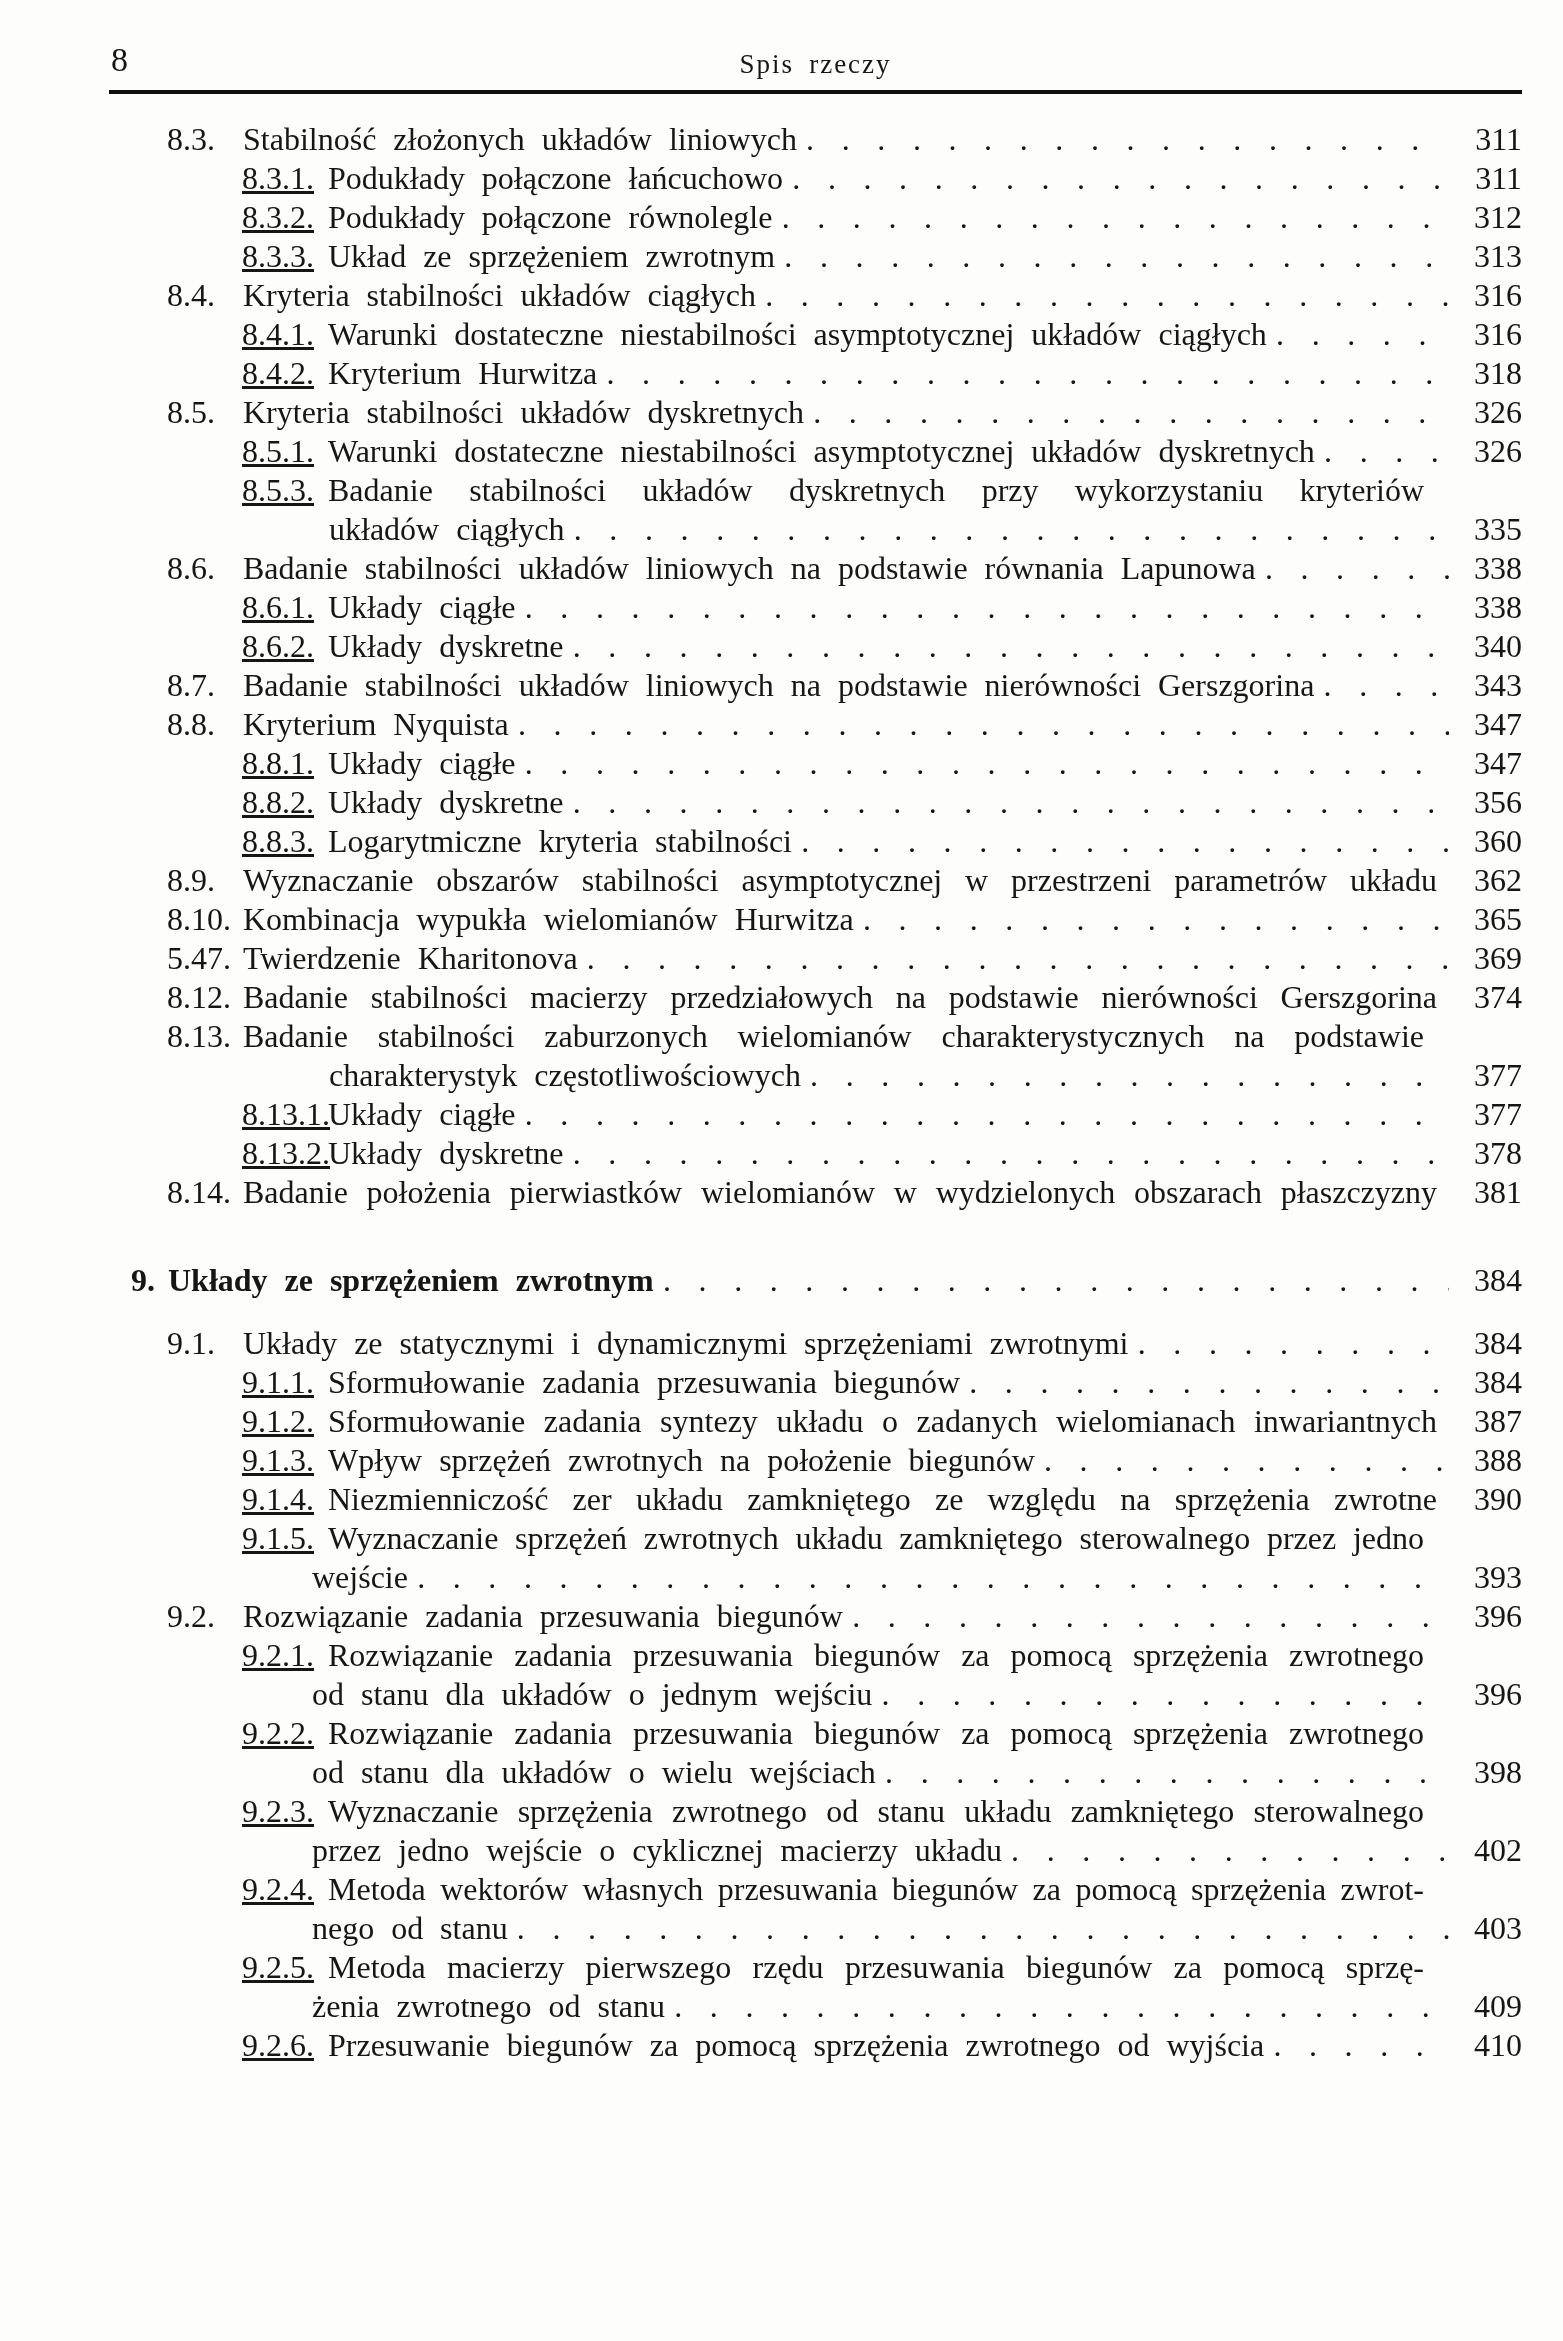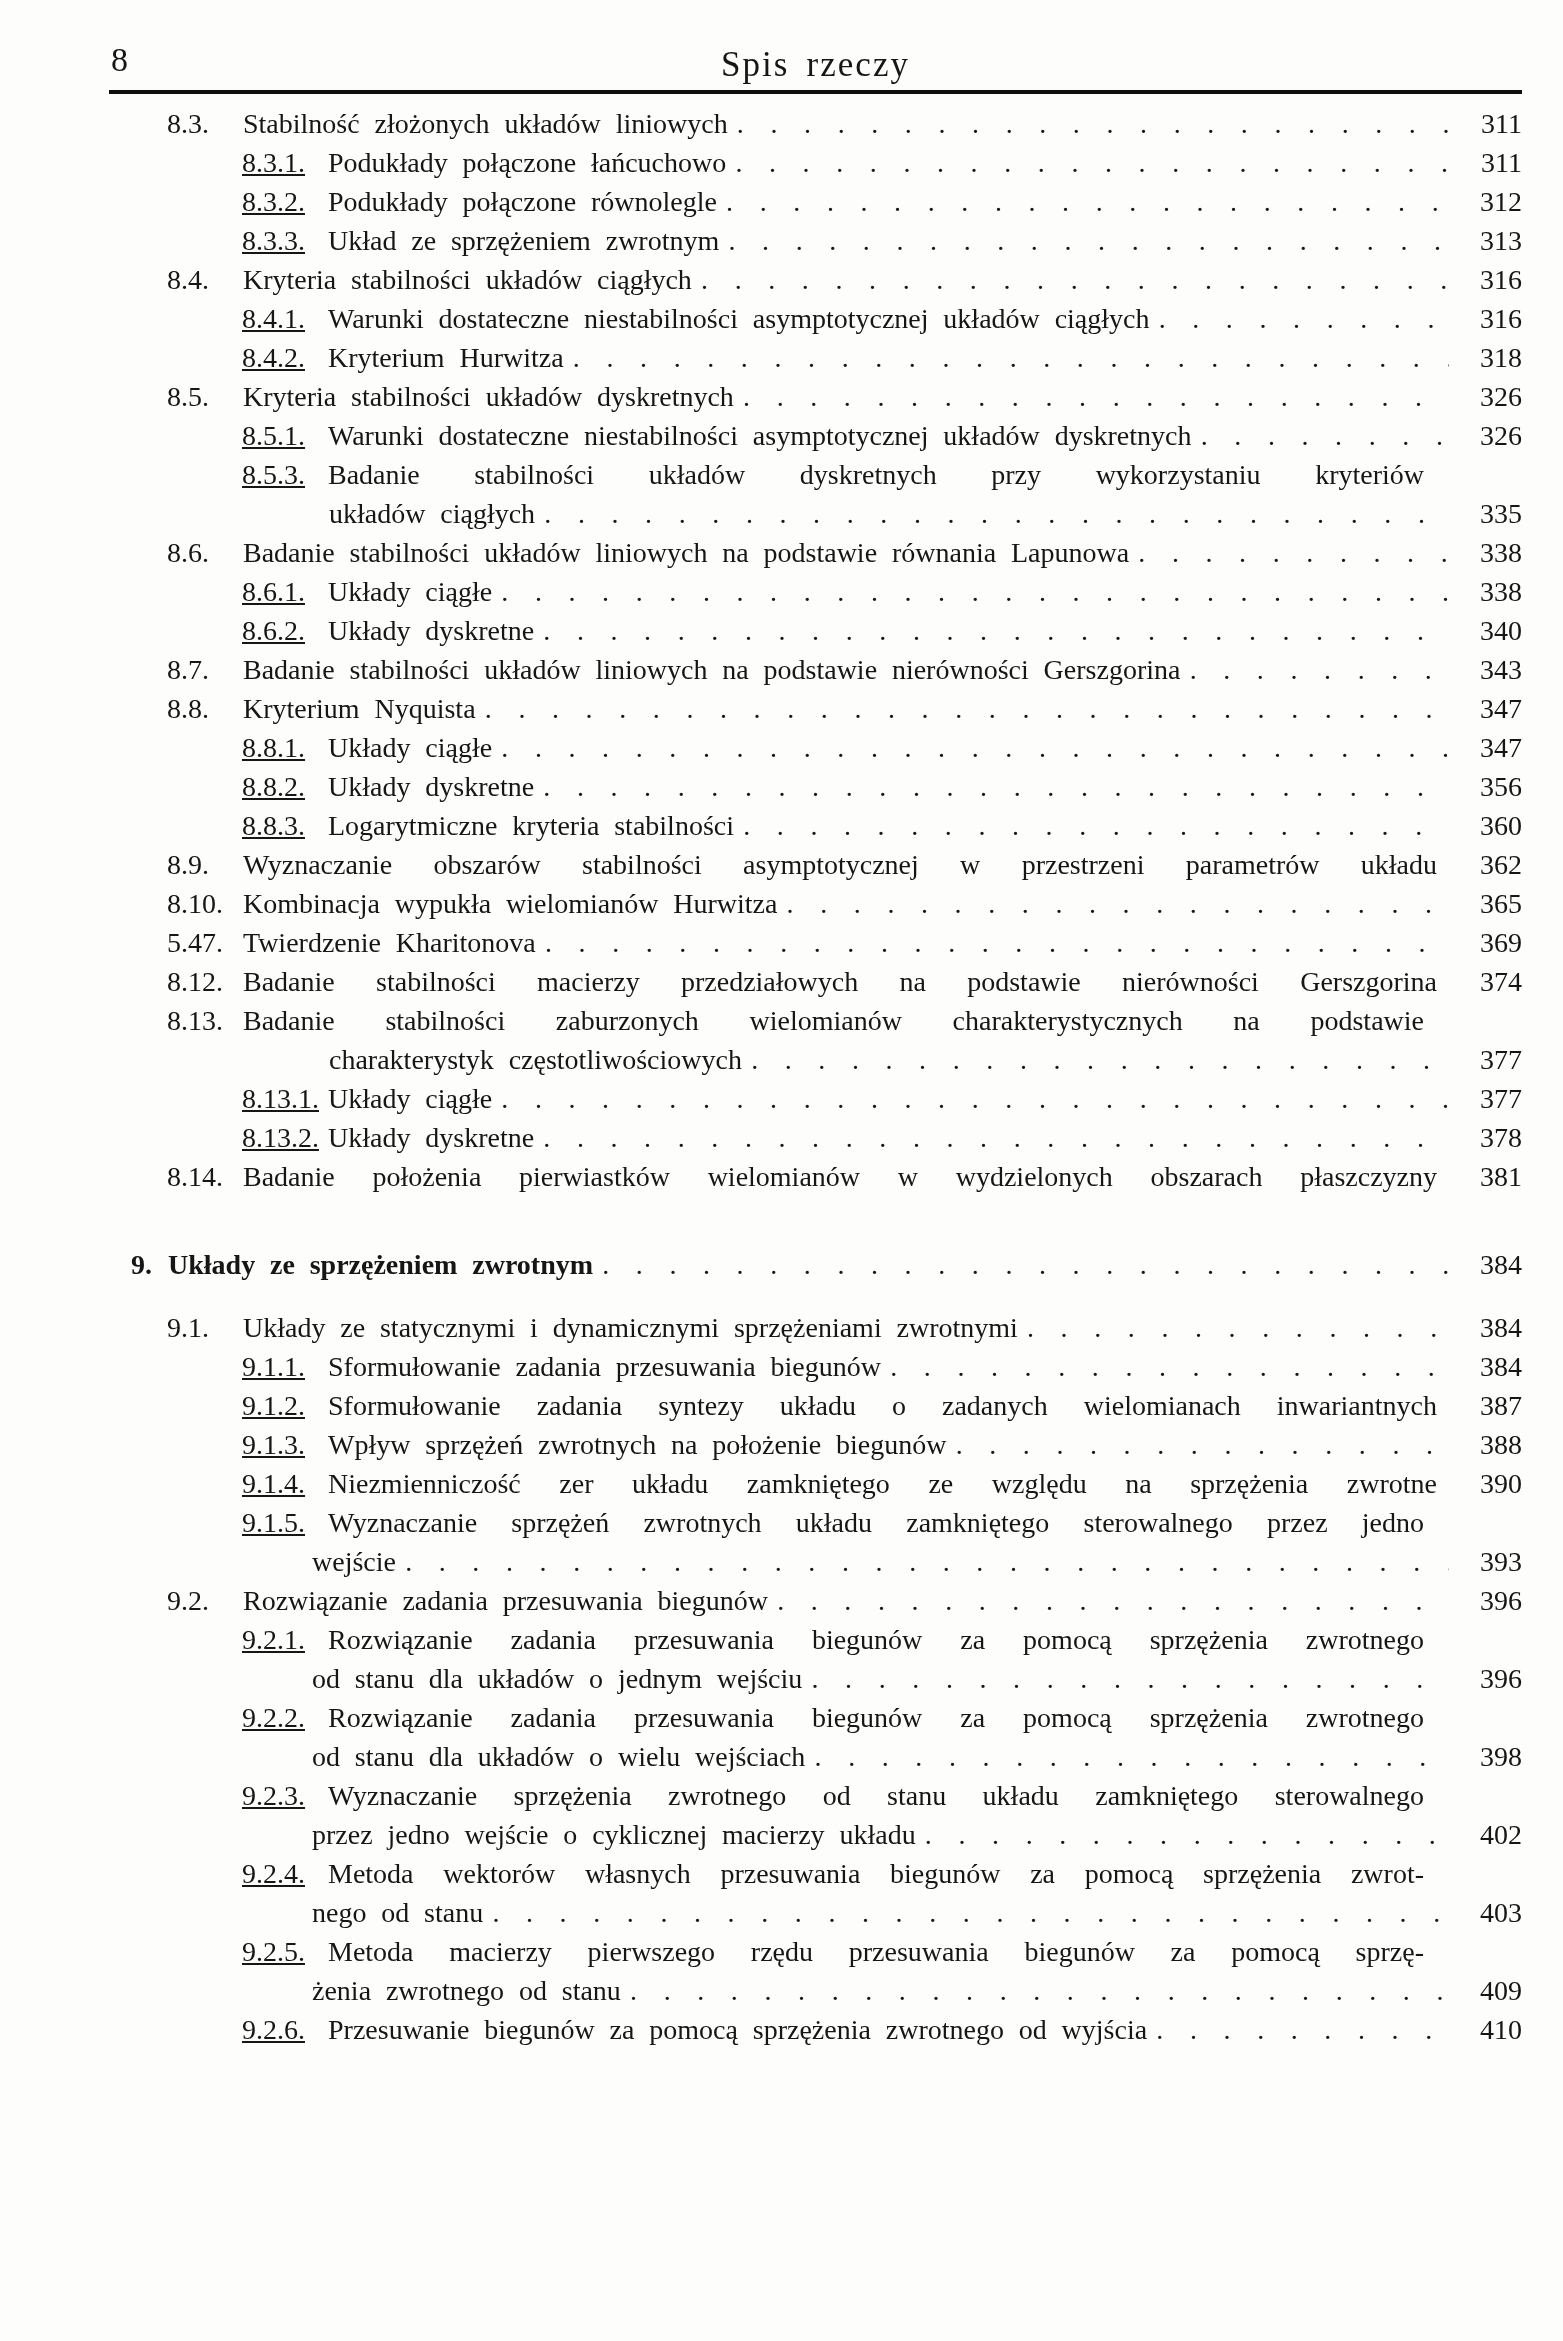--- a/index.html
+++ b/index.html
@@ -6,25 +6,25 @@
   body{
     width:1564px;height:2342px;overflow:hidden;
     background:#fdfdfb;color:#161616;
     font-family:"Liberation Serif","DejaVu Serif",serif;
   }
   .inner{margin:0 42px 0 109px;}
 
   
   .hdr{position:relative;padding-top:48px;}
   .pnum{position:absolute;left:2px;top:43px;font-size:34px;line-height:34px;}
-  .ptitle{display:block;text-align:center;font-size:35px;line-height:33px;letter-spacing:2px;word-spacing:6.5px;}
+  .ptitle{display:block;text-align:center;font-size:27px;line-height:33px;letter-spacing:2px;word-spacing:6.5px;}
   .rule{height:4.6px;background:#0e0e0e;margin-top:8.5px;}
 
   
-  .toc{margin-top:10px;font-size:28px;}
+  .toc{margin-top:26px;font-size:32px;}
   .row{display:flex;align-items:baseline;line-height:39px;white-space:nowrap;}
   .num{flex:0 0 auto;}
   .title{word-spacing:0.28em;}
   .lvch{margin-left:22px;}
   .lvch .num{width:37px;font-weight:700;}
   .lvch .title{font-weight:700;}
   .lv1{margin-left:58px;}
   .lv1 .num{width:76px;}
   .lv2{margin-left:133px;}
   .lv2 .num{width:86px;text-decoration:underline;}

